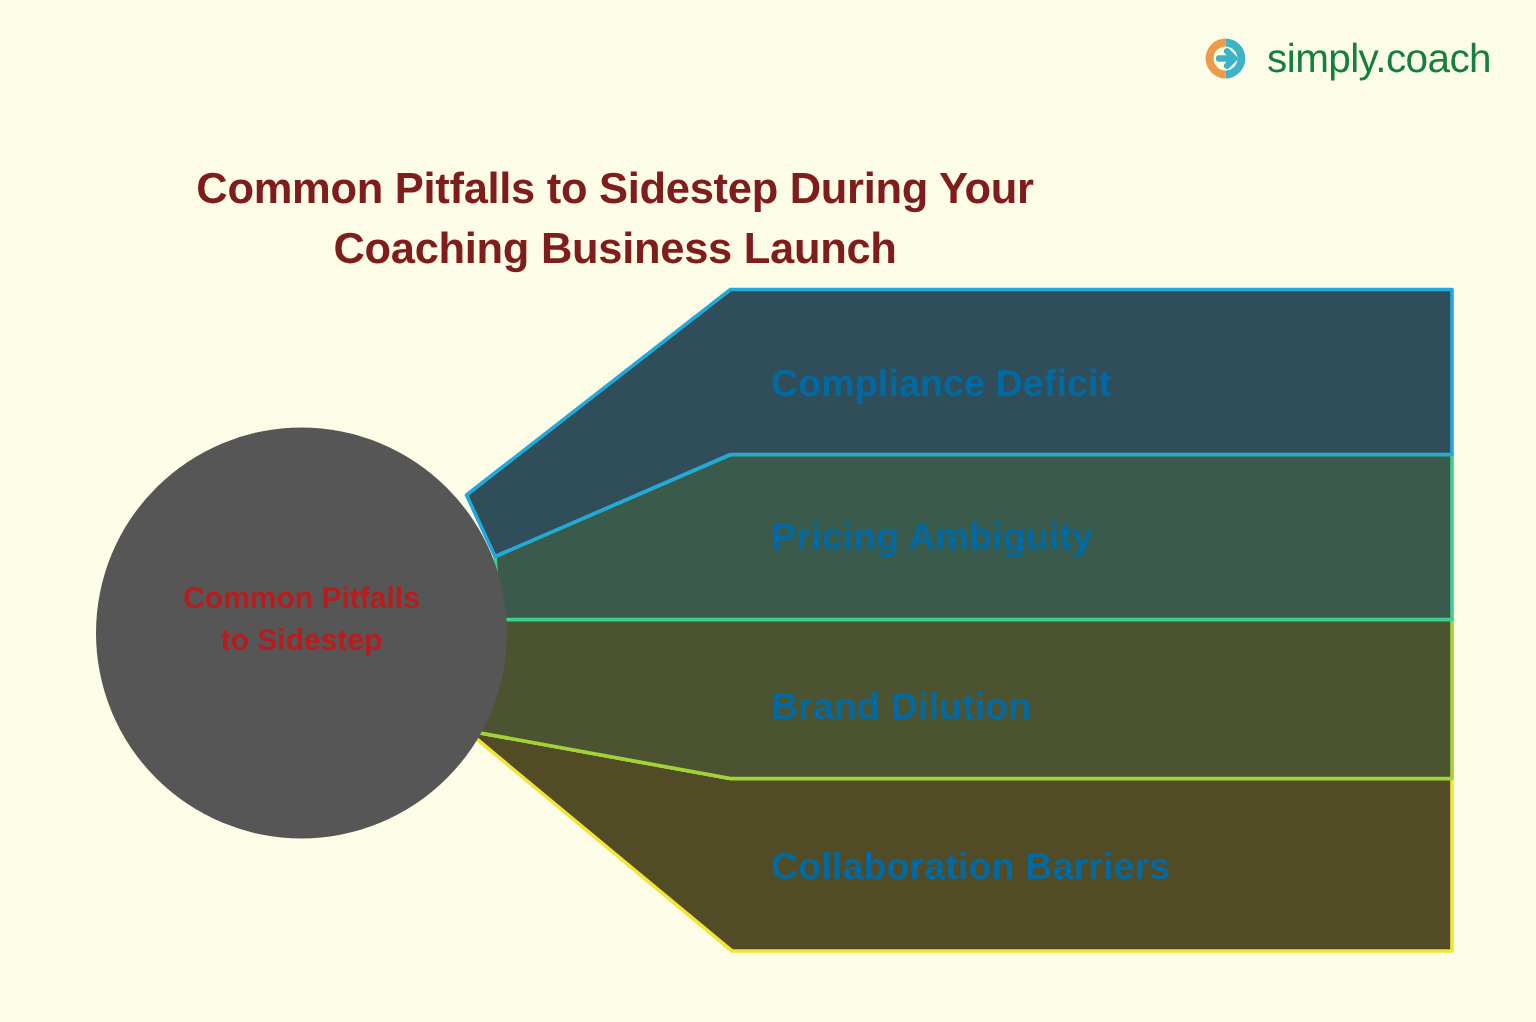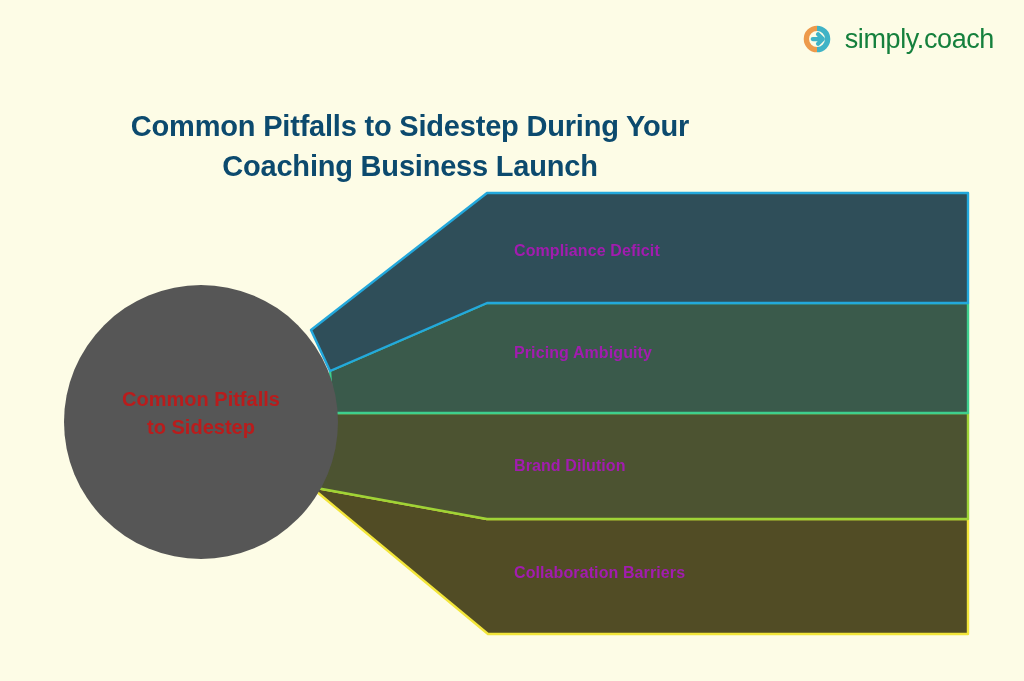--- a/index.html
+++ b/index.html
@@ -40,21 +40,21 @@
 
   
   .page-title {
     position: absolute;
     top: 88px;
     left: 0;
     width: 820px;
     text-align: center;
     font-size: 29px;
     font-weight: bold;
-    color: #0c4a6e;
+    color: #7f1d1d;
     line-height: 1.36;
     letter-spacing: -0.2px;
   }
   .page-title .line {
     display: block;
   }
 
   
   .diagram {
     position: absolute;
@@ -76,22 +76,22 @@
     line-height: 1.42;
     pointer-events: none;
   }
   .hub-label .line {
     display: block;
   }
 
   .band-label {
     position: absolute;
     left: 514px;
-    color: #a21caf;
-    font-size: 16px;
+    color: #0369a1;
+    font-size: 25px;
     font-weight: bold;
     letter-spacing: 0.1px;
     white-space: nowrap;
     pointer-events: none;
   }
   .band-label.b0 { top: 242px; }
   .band-label.b1 { top: 344px; }
   .band-label.b2 { top: 457px; }
   .band-label.b3 { top: 564px; }
 </style>

